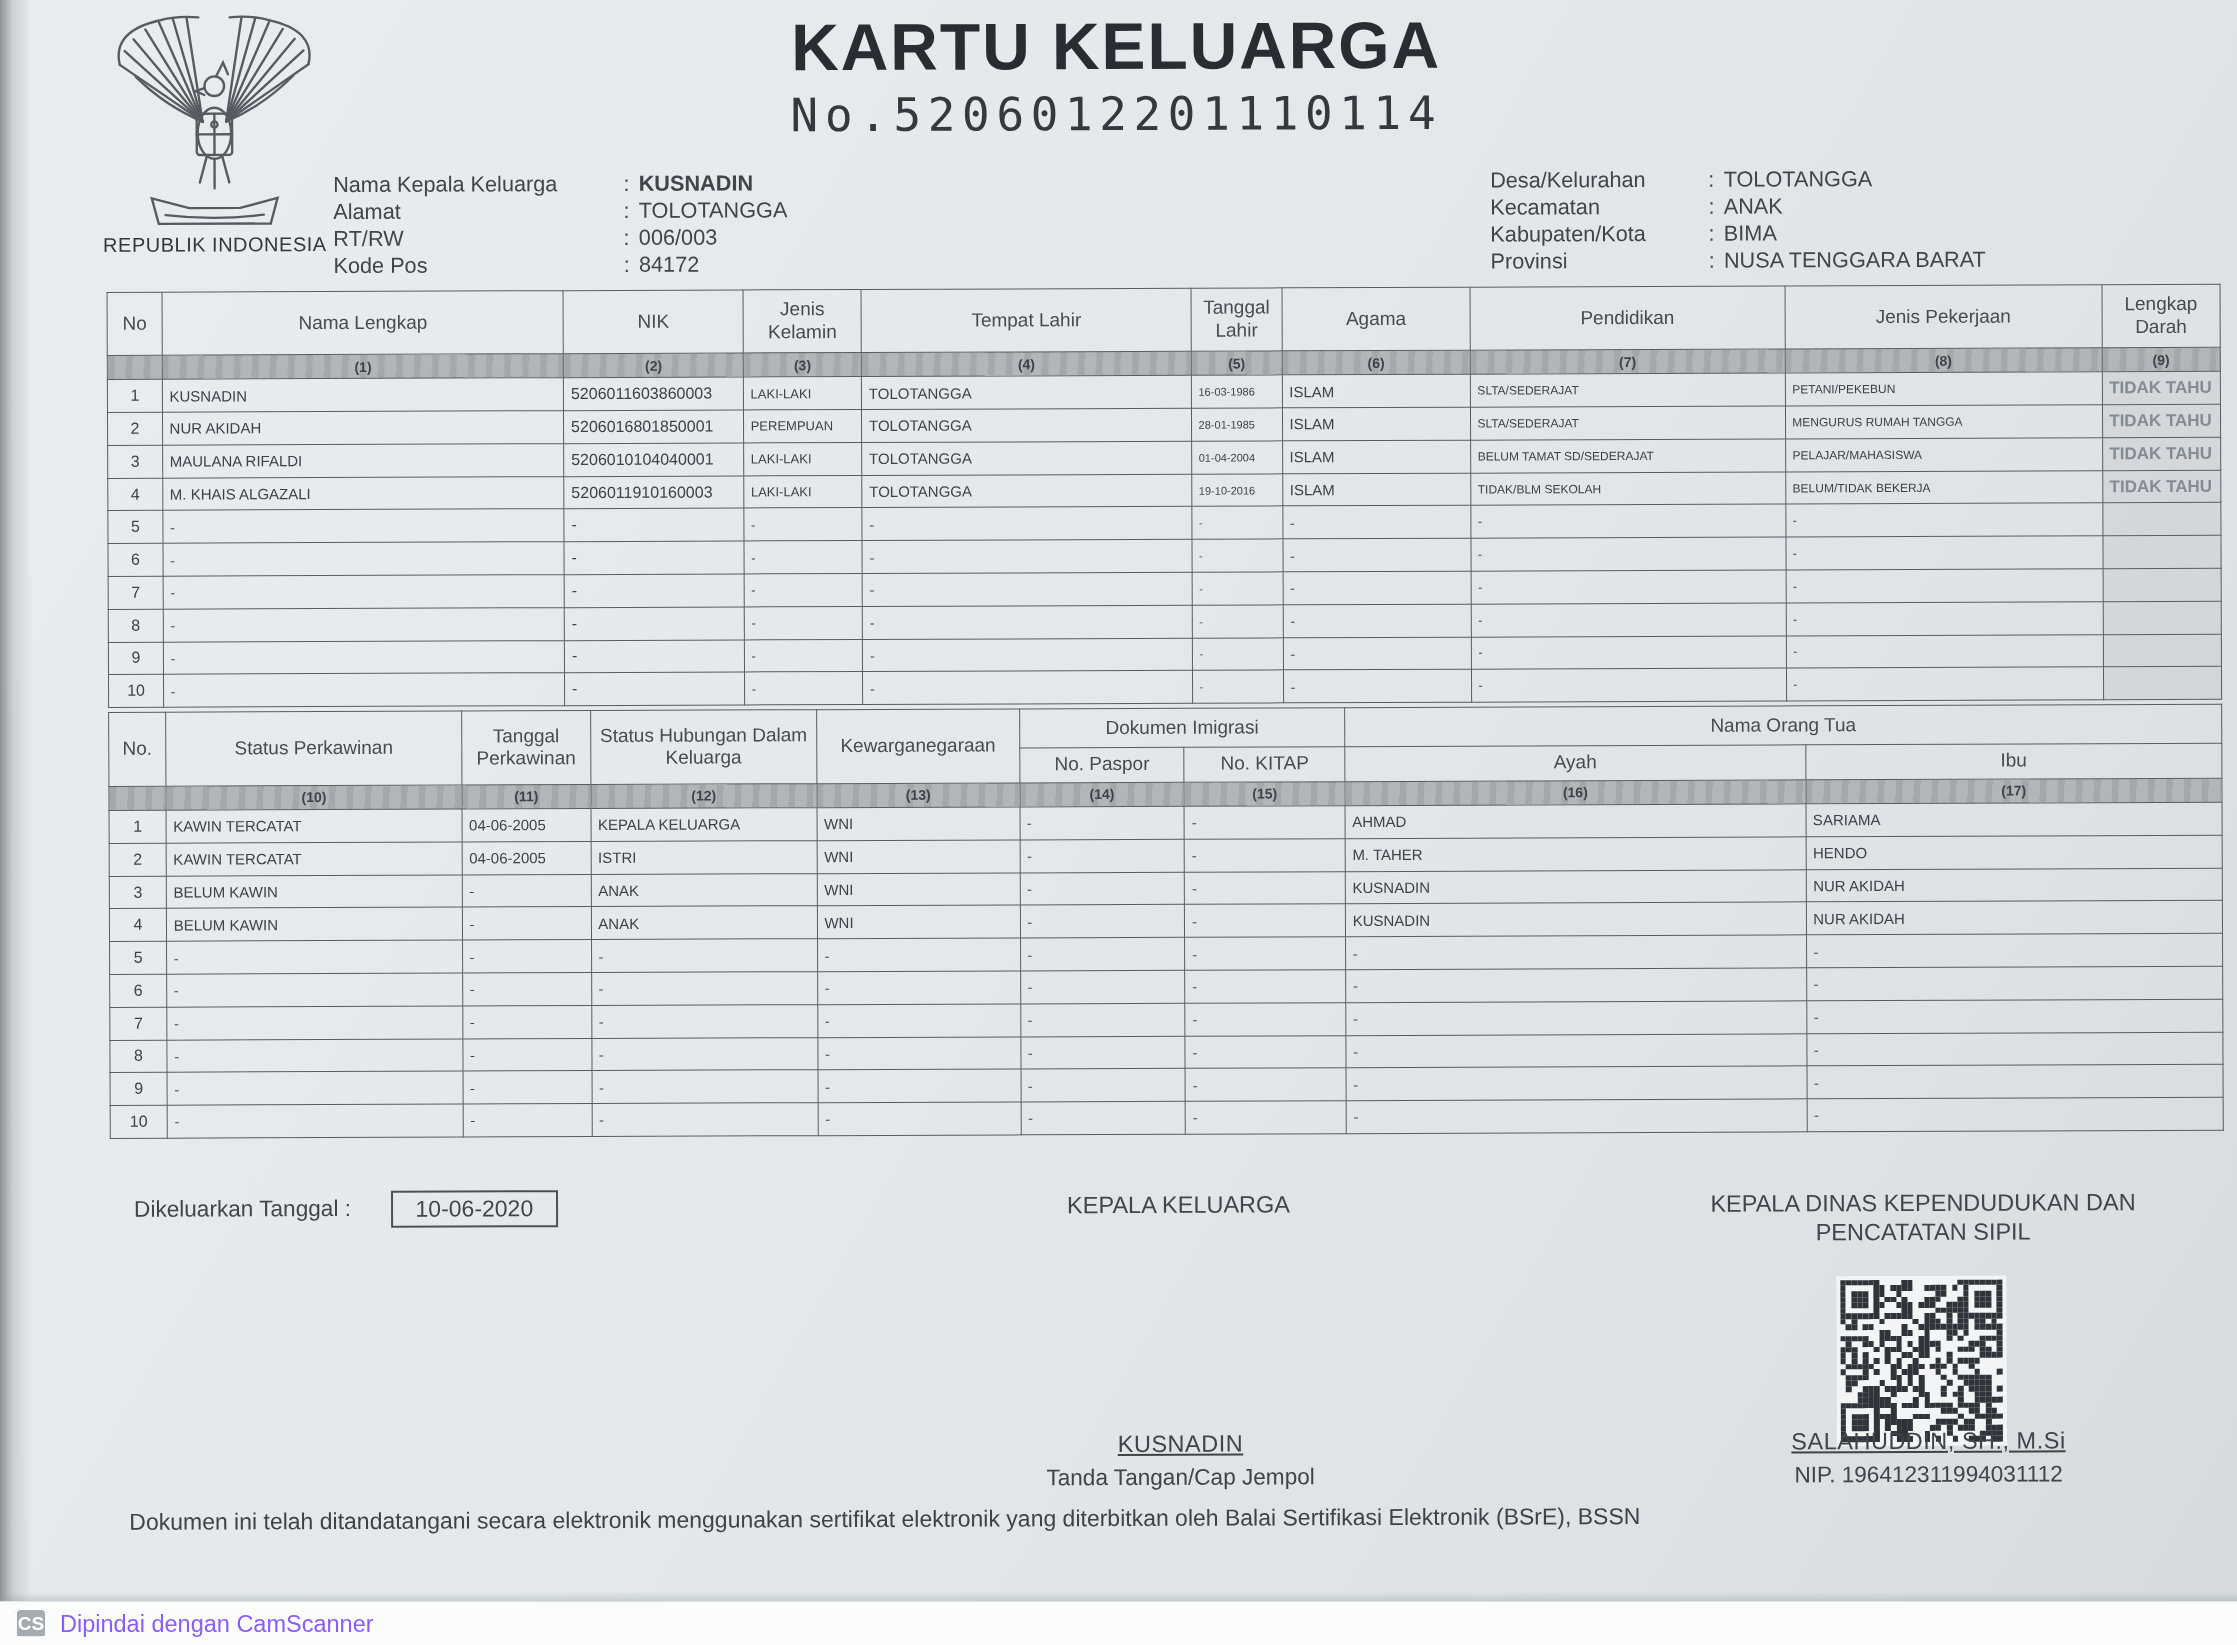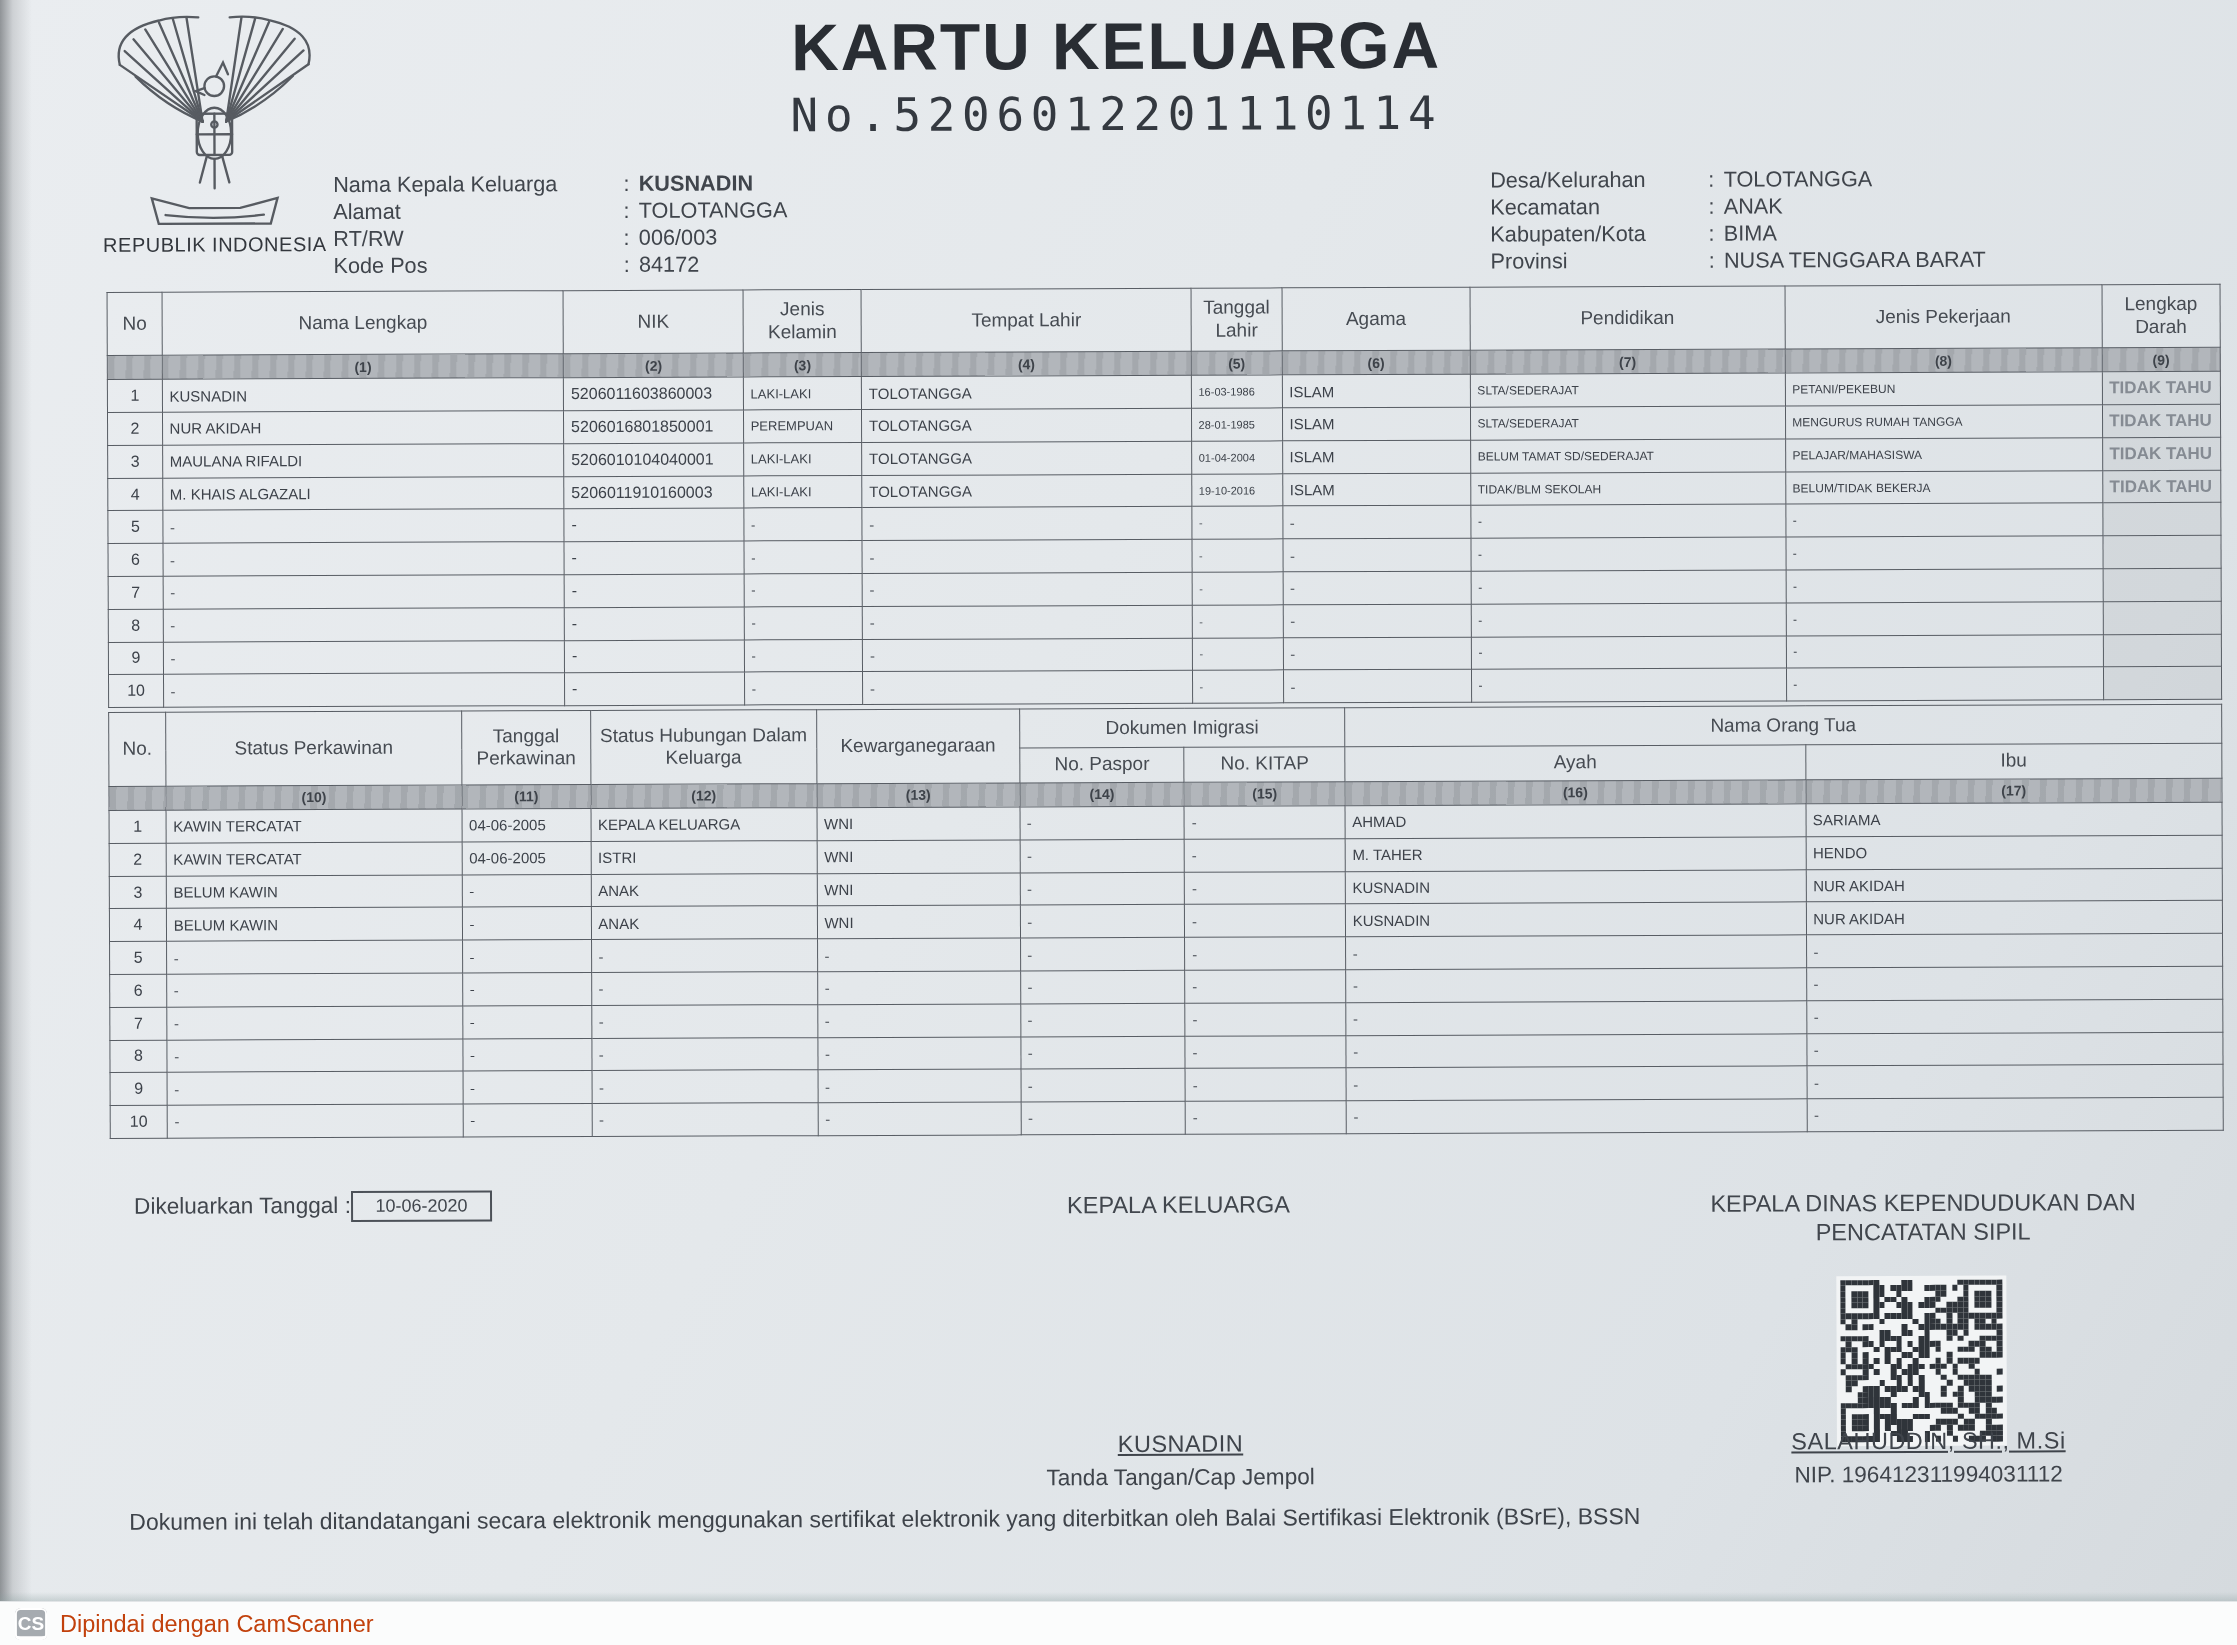--- a/index.html
+++ b/index.html
@@ -47,42 +47,42 @@
   tbody td:first-child{text-align:center;font-size:16px;}
   .t1 tbody td:nth-child(3){font-size:16px;}
   .t1 tbody td:nth-child(4){font-size:13px;}
   .t1 tbody td:nth-child(6){font-size:11px;}
   .t1 tbody td:nth-child(8),.t1 tbody td:nth-child(9){font-size:12px;}
   .t1 tbody td:nth-child(10){font-size:17px;color:#858b93;font-weight:bold;}
   .t1 tbody td:nth-child(10){background:rgba(160,165,170,.18);}
 
   
   .issued{position:absolute;left:132px;top:1188px;display:flex;align-items:center;font-size:22.6px;color:#41464d;}
-  .issued .date-box{border:2.4px solid #4c5158;padding:2.8px 22.6px;font-size:18px;}
+  .issued .date-box{margin-left:40px;border:2.4px solid #4c5158;padding:2.8px 22.6px;font-size:23px;}
   .kepala-keluarga{position:absolute;left:979px;top:1192px;width:395px;text-align:center;font-size:23.5px;color:#41464d;}
   .dinas-block{position:absolute;left:1676px;top:1192px;width:490px;text-align:center;font-size:23.5px;line-height:29px;color:#41464d;}
   .qr{position:absolute;left:1834px;top:1279px;width:162px;height:162px;display:grid;
       grid-template-columns:repeat(29,1fr);grid-template-rows:repeat(29,1fr);background:#f2f4f5;padding:3.8px;}
   .qr i{display:block;}
   .qr i.b{background:#2f343a;}
   .sig{position:absolute;text-align:center;color:#3f444b;}
   .sig .nm{font-size:23.5px;text-decoration:underline;letter-spacing:0.5px;}
   .sig .sub{font-size:22.6px;margin-top:6.6px;}
   .sig-center{left:975px;top:1431px;width:405px;}
   .sig-right{left:1704px;top:1431px;width:443px;}
   .disclaimer{position:absolute;left:126px;top:1505px;font-size:23px;color:#3e434a;}
 
   
   .cs-bar{position:absolute;left:0;right:0;bottom:0;height:45px;background:#fbfcfc;
           display:flex;align-items:center;gap:13px;padding-left:15px;box-sizing:border-box;
           border-top:0.9px solid #e2e5e7;}
   .cs-logo{width:32px;height:32px;border-radius:5.6px;background:#a6abb0;color:#fff;font-weight:bold;
            font-size:19px;display:flex;align-items:center;justify-content:center;
            box-shadow:inset 0 0 0 1.9px #fff, inset 0 -7.5px 0 -3.8px #fff;}
-  .cs-text{font-size:23.5px;color:#c2410c;}
+  .cs-text{font-size:23.5px;color:#8b5cf6;}
 </style>
 </head>
 <body>
 
 <div class="screen">
   <div class="scan-doc">
     <div class="tilt">
 
       <div class="emblem-box">
         <svg width="217" height="226" viewBox="0 0 220 230">

